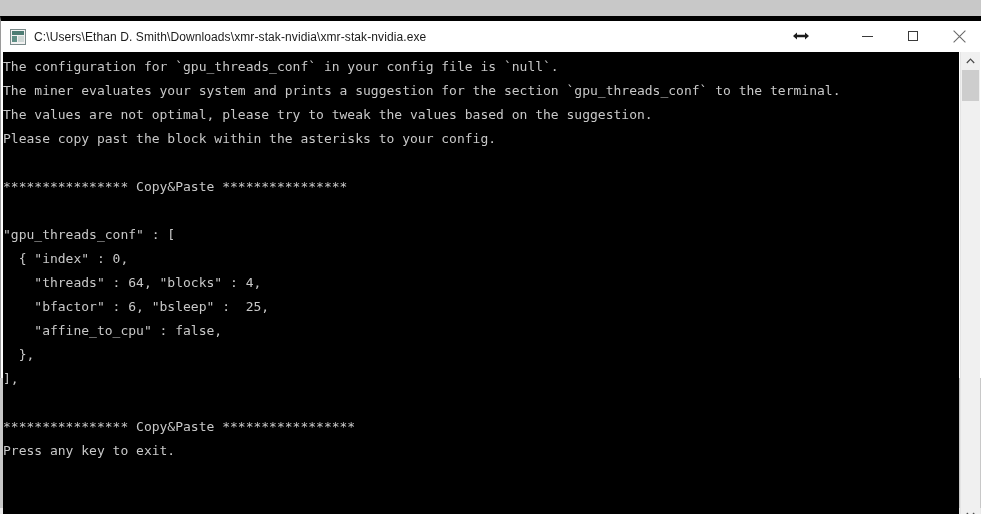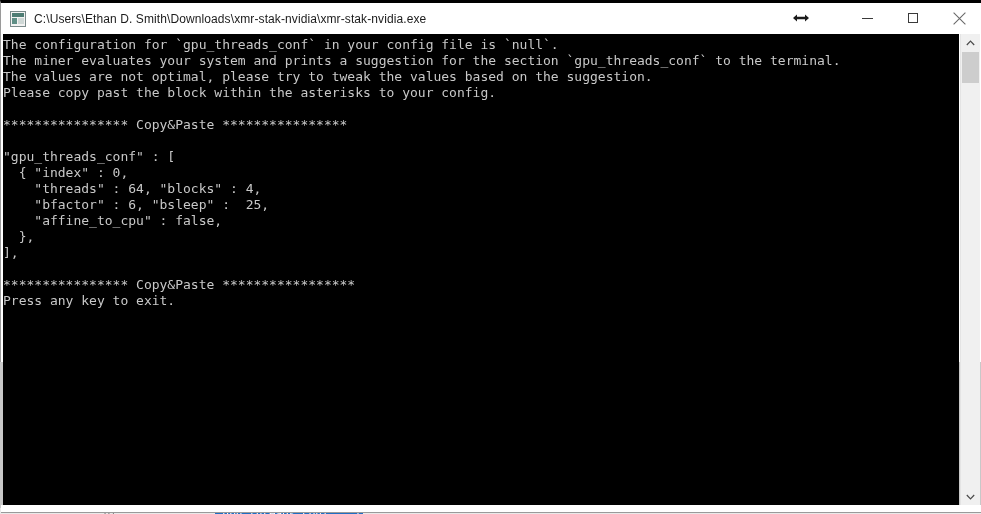--- a/index.html
+++ b/index.html
@@ -11,27 +11,27 @@
     width: 981px;
     height: 514px;
     overflow: hidden;
     font-family: "Liberation Sans", sans-serif;
   }
 
   
   #console-window {
     position: absolute;
     left: 0;
-    top: 0;
+    top: 16px;
     width: 981px;
     height: 362px;
     background: #ffffff;
     box-sizing: border-box;
     border-left: 1px solid #9a9a9a;
-    border-top: 3px solid #000000;
+    border-top: 5px solid #000000;
   }
 
   
   #title-bar {
     position: absolute;
     left: 0;
     top: 0;
     width: 981px;
     height: 31px;
     background: #ffffff;
@@ -125,21 +125,21 @@
     overflow: hidden;
   }
   #console-text {
     position: absolute;
     left: 0px;
     top: 3px;
     margin: 0;
     color: #c8c8c8;
     font-family: "DejaVu Sans Mono", "Liberation Mono", monospace;
     font-size: 13px;
-    line-height: 16px;
+    line-height: 24px;
     white-space: pre;
     letter-spacing: 0px;
   }
 
   
   #scrollbar {
     position: absolute;
     left: 959px;
     top: 31px;
     width: 20px;

